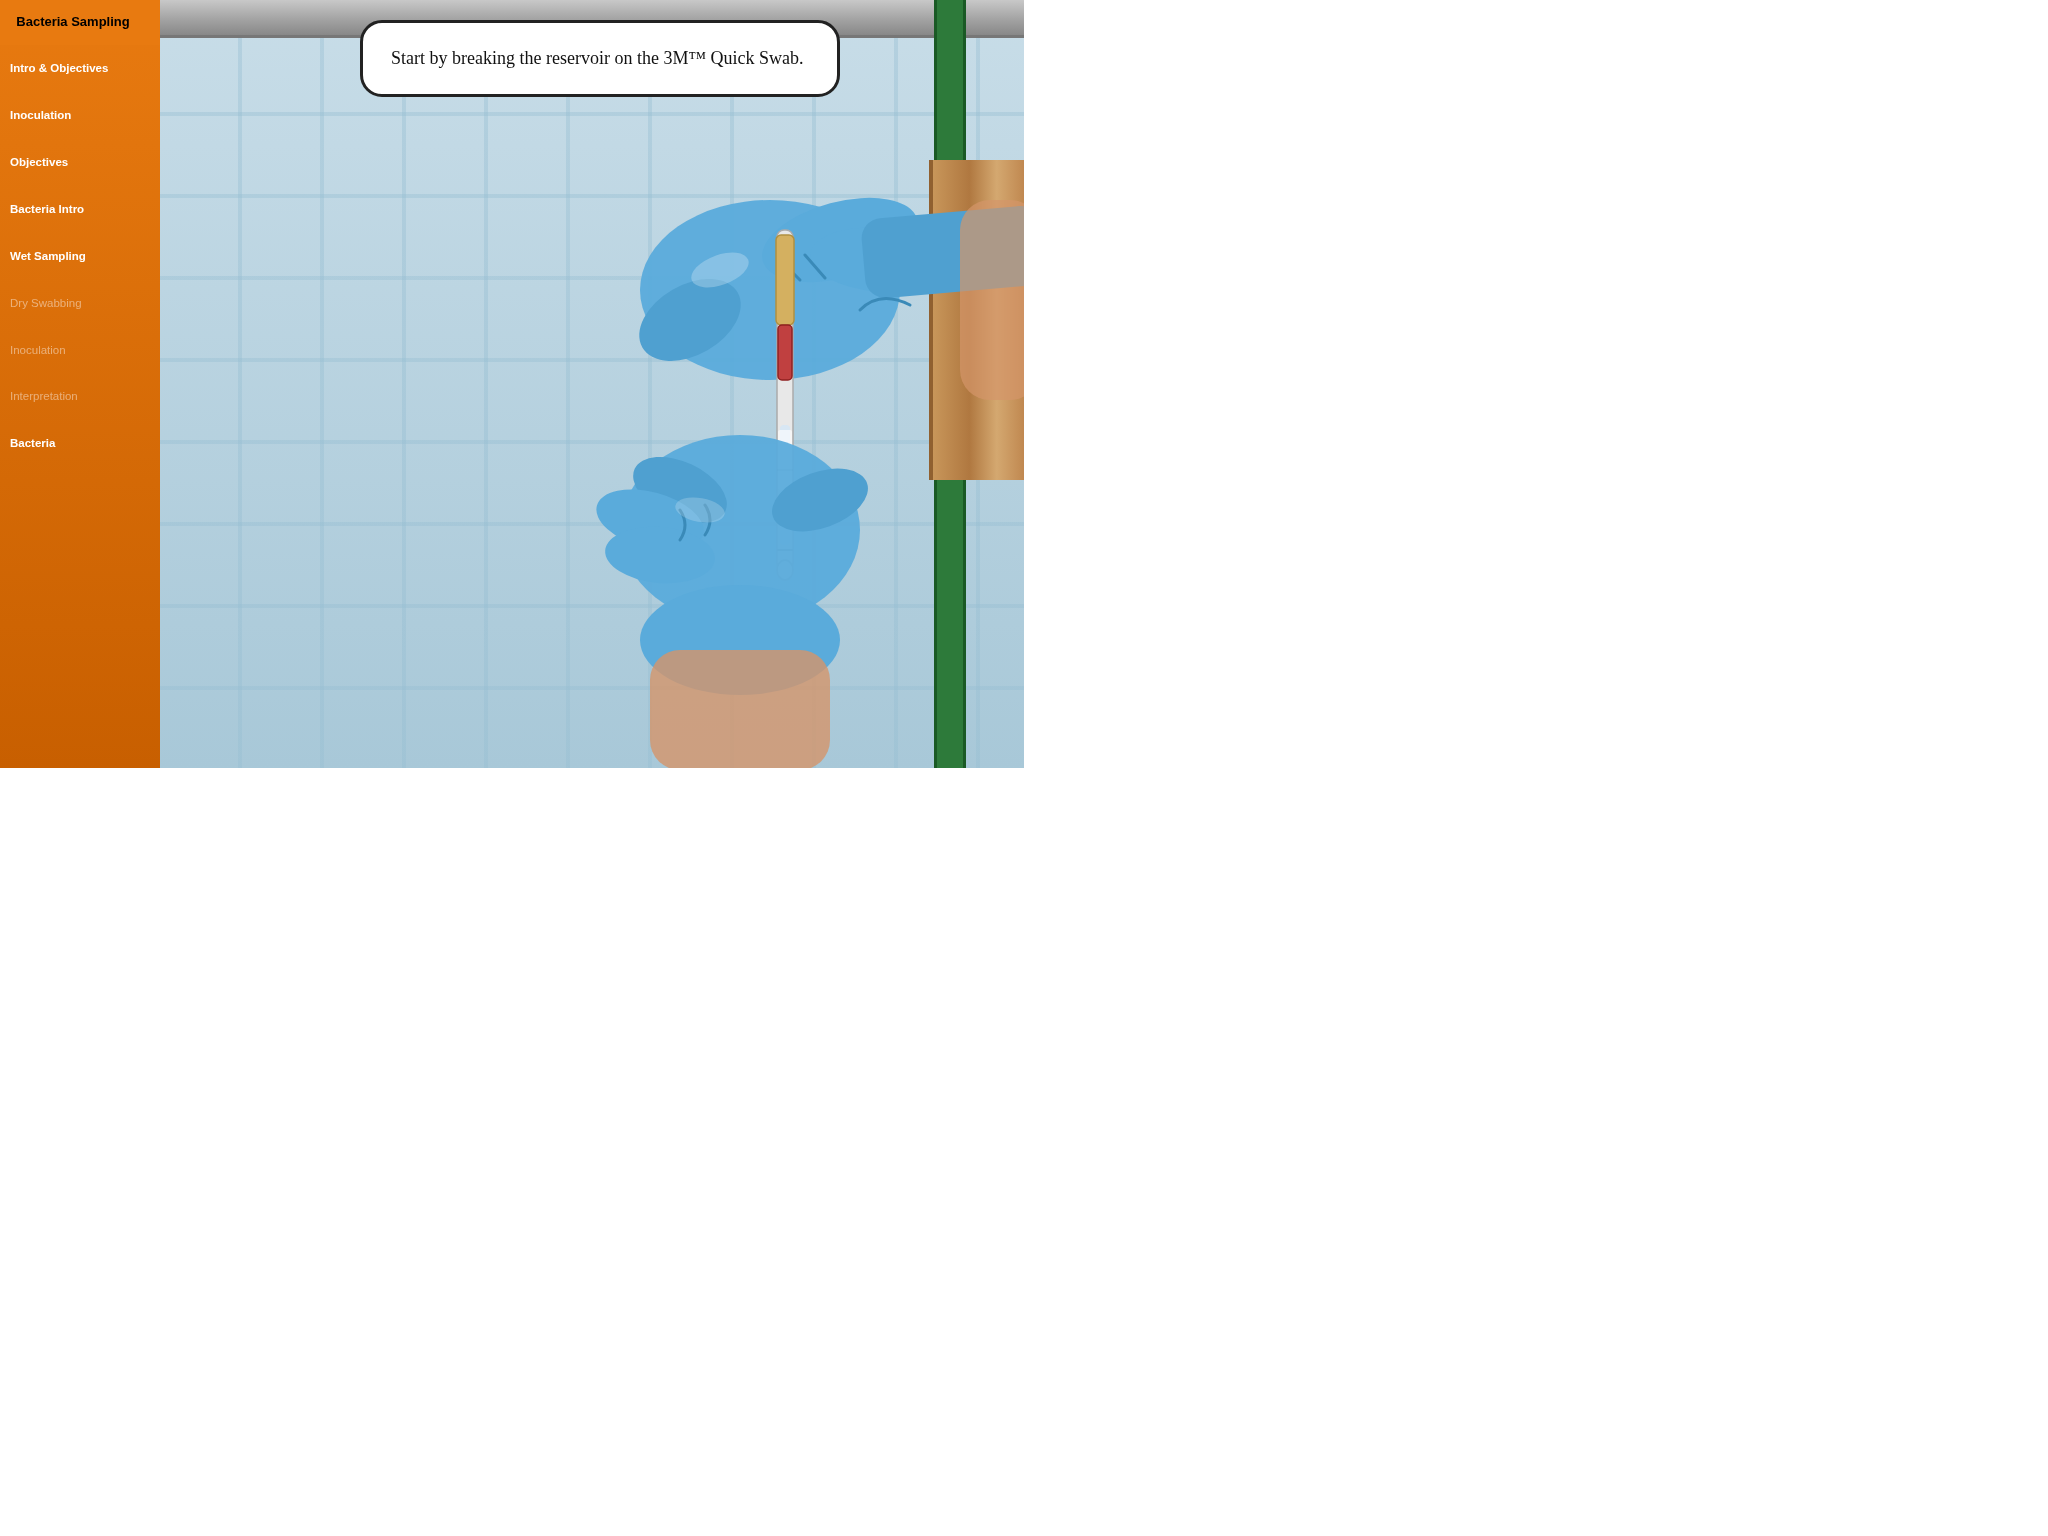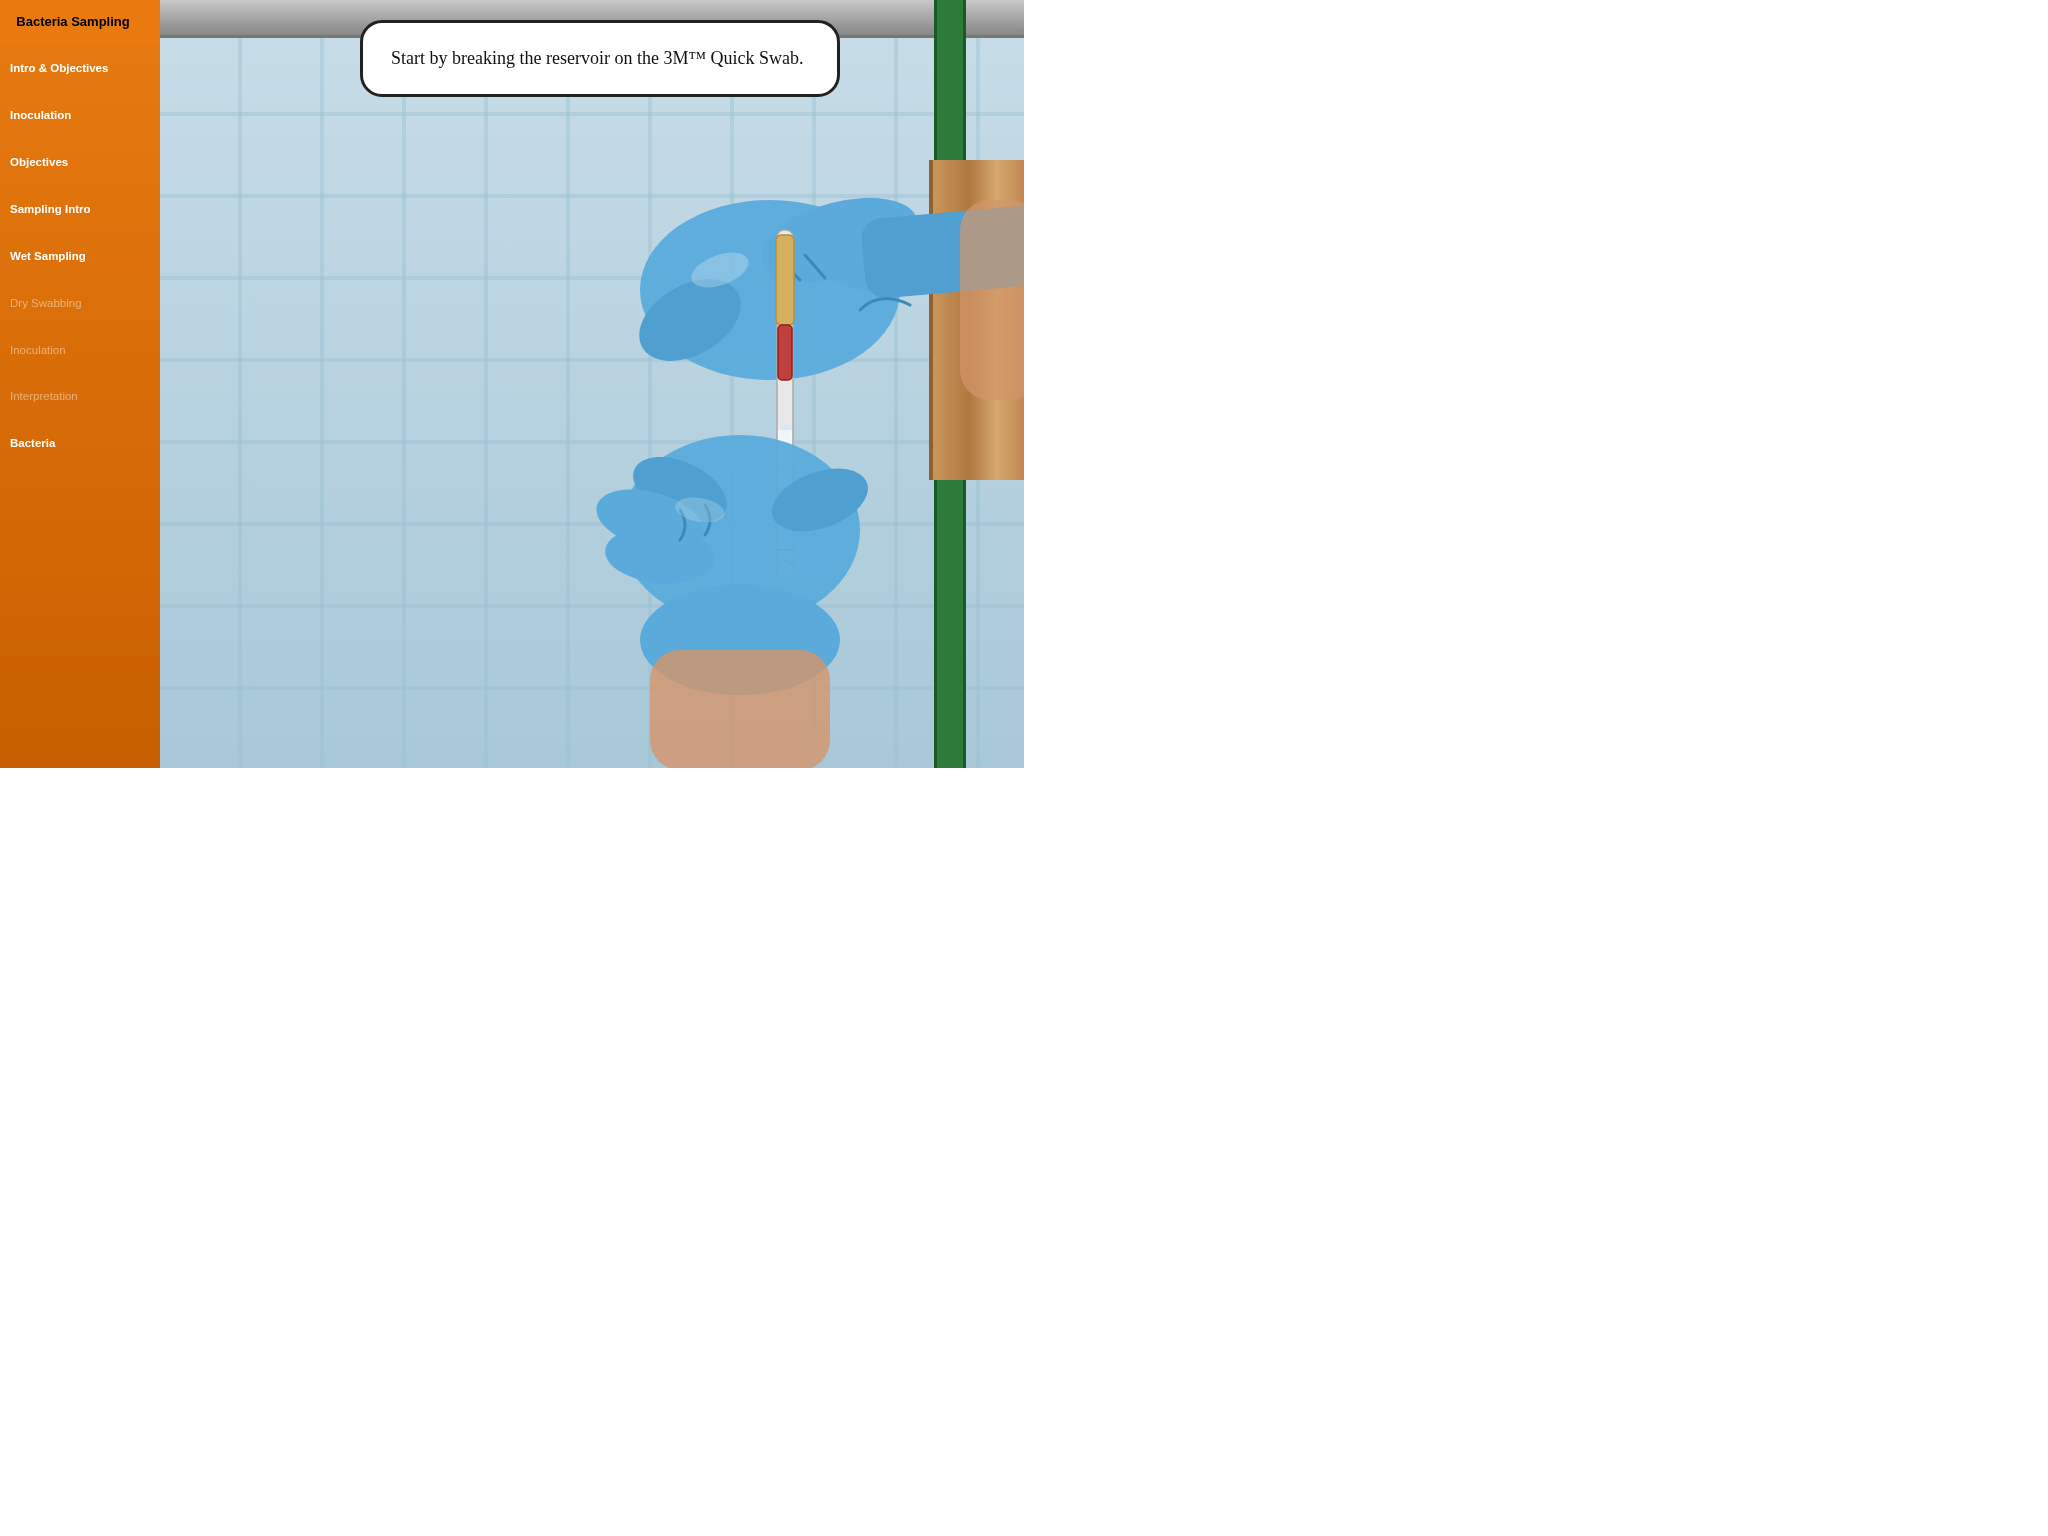--- a/index.html
+++ b/index.html
@@ -144,21 +144,21 @@
   </style>
 </head>
 <body>
 
 <div id="sidebar">
   <div id="sidebar-title">Bacteria Sampling</div>
 
   <div class="nav-item">Intro &amp; Objectives</div>
   <div class="nav-item">Inoculation</div>
   <div class="nav-item">Objectives</div>
-  <div class="nav-item">Sampling Intro</div>
+  <div class="nav-item">Bacteria Intro</div>
   <div class="nav-item">Wet Sampling</div>
   <div class="nav-item dimmed">Dry Swabbing</div>
   <div class="nav-item dimmed">Inoculation</div>
   <div class="nav-item dimmed">Interpretation</div>
   <div class="nav-item">Bacteria</div>
 </div>
 
 <div id="main">
   <div id="scene-bg"></div>
   <div id="counter-bar"></div>

